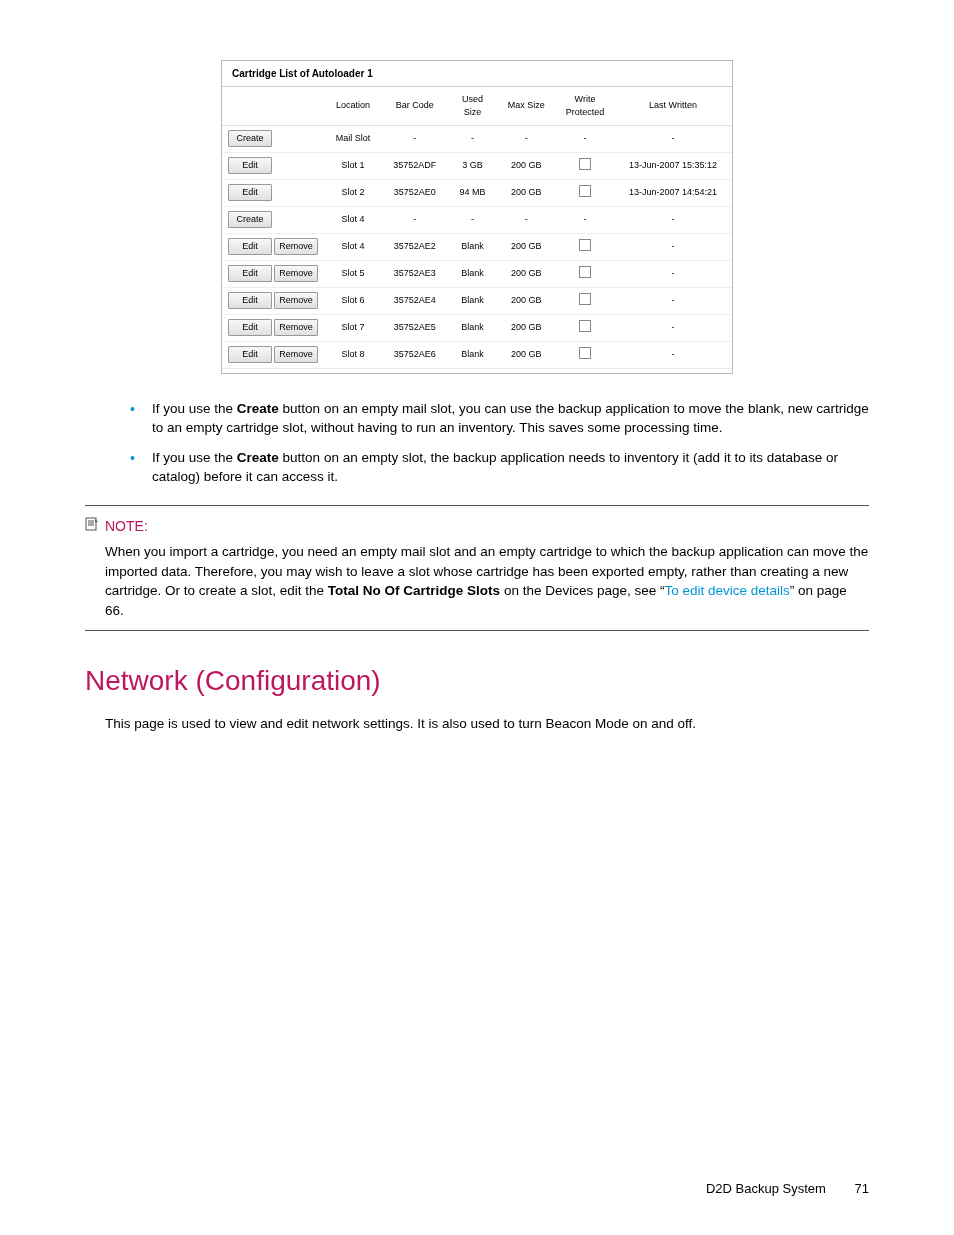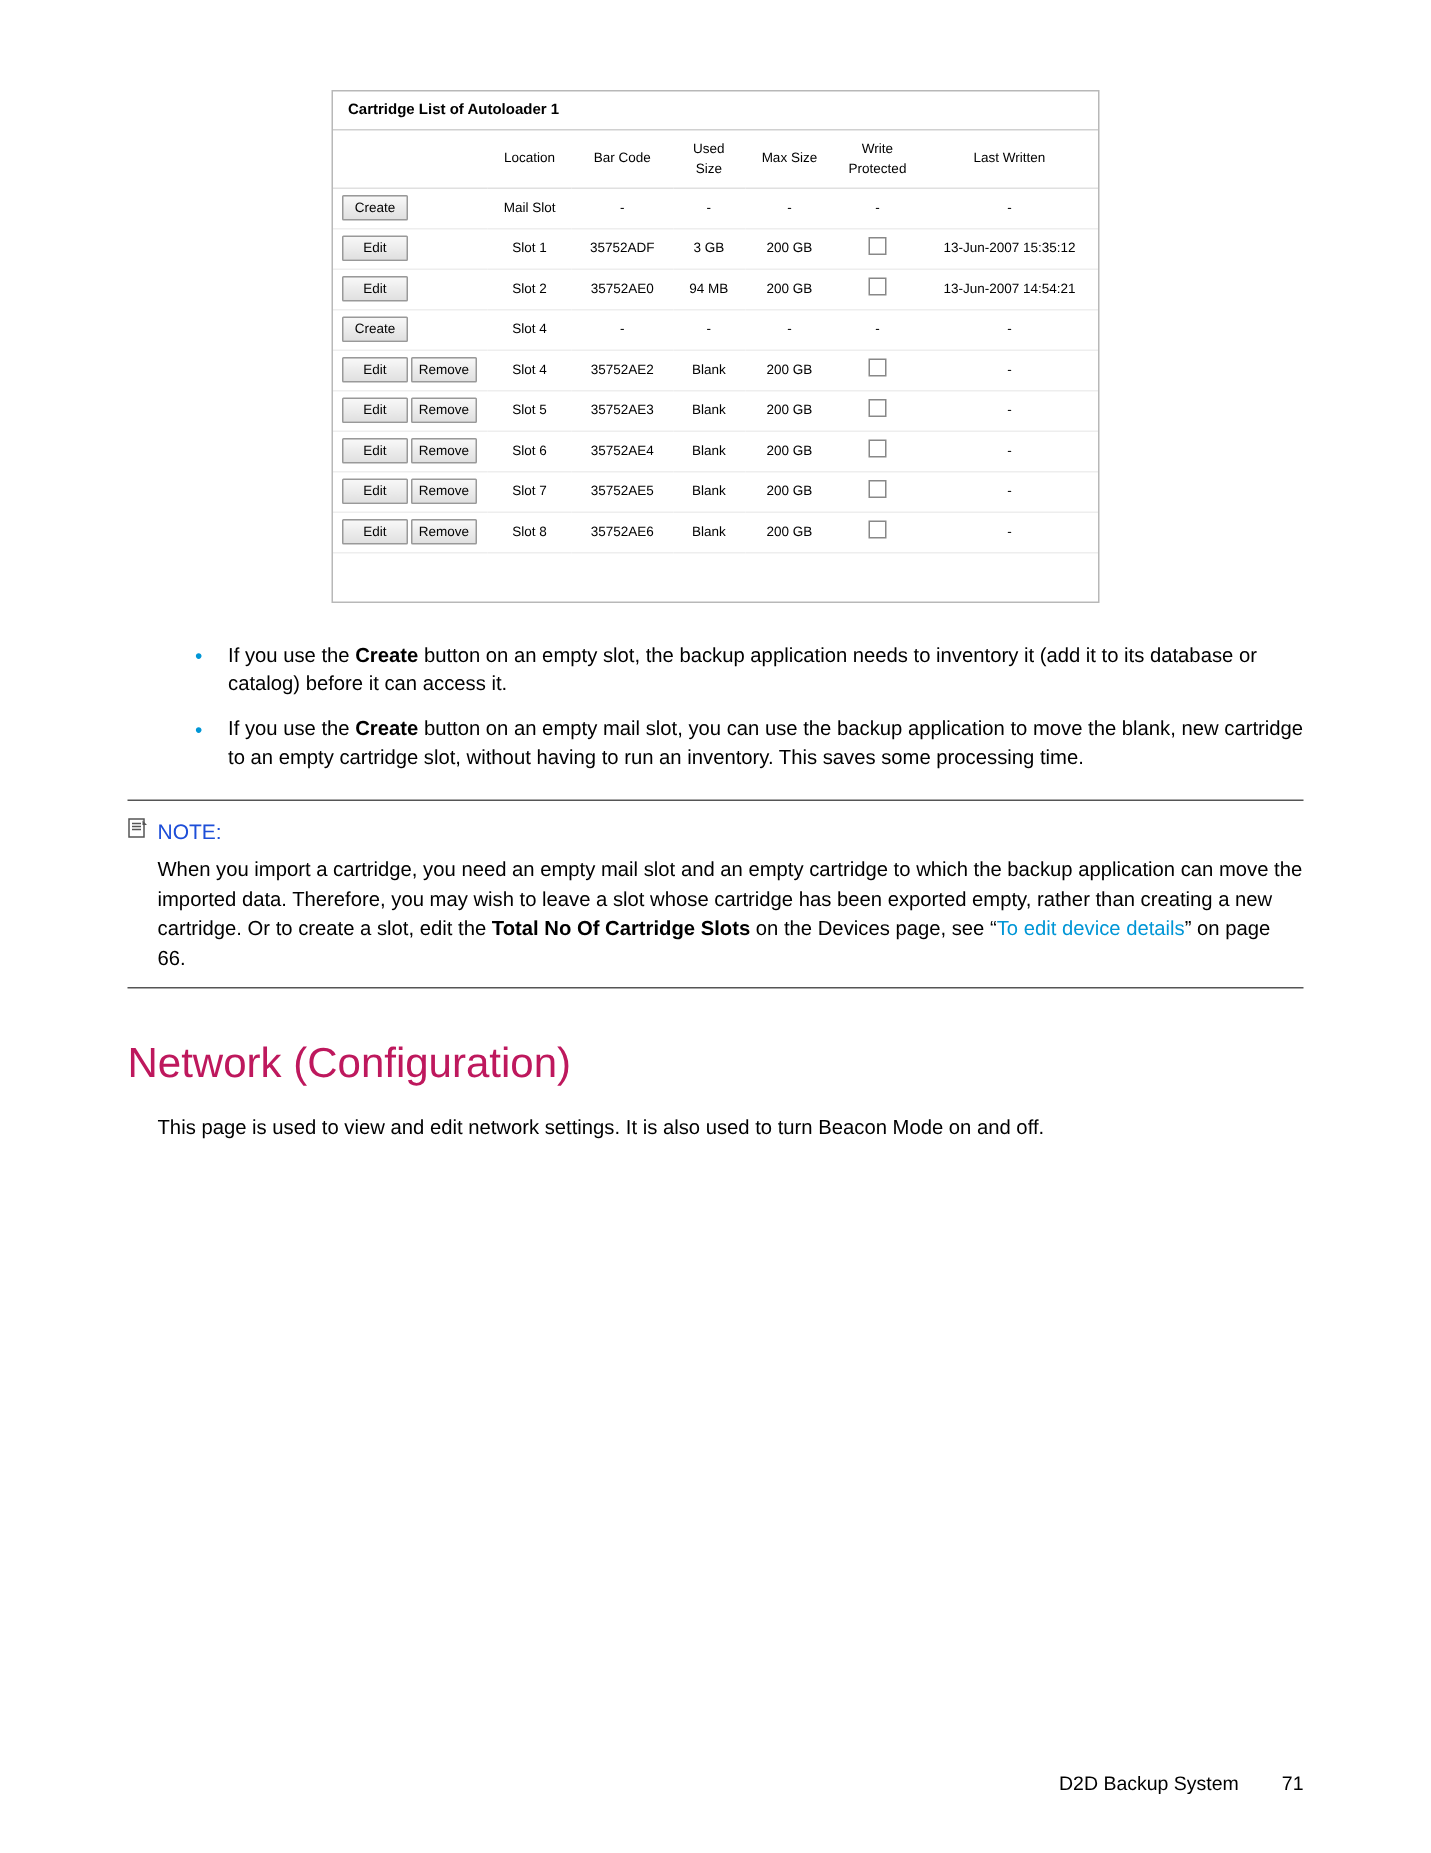--- a/index.html
+++ b/index.html
@@ -8,21 +8,21 @@
     padding: 60px 85px 40px 85px;
     font-size: 13px;
     color: #000;
     line-height: 1.45;
   }
   .panel {
     border: 1px solid #b8b8b8;
     background: #fff;
     width: 510px;
     margin: 0 auto 25px auto;
-    padding-bottom: 32px;
+    padding-bottom: 4px;
   }
   .panel-title {
     font-size: 10px;
     font-weight: bold;
     padding: 6px 10px 4px 10px;
     border-bottom: 1px solid #d0d0d0;
   }
   table.cart {
     border-collapse: collapse;
     width: 100%;
@@ -82,21 +82,21 @@
     color: #0096d6;
     font-size: 14px;
   }
   .note-block {
     margin: 10px 0 30px 0;
     border-top: 1px solid #555;
     border-bottom: 1px solid #555;
     padding: 10px 0 10px 0;
   }
   .note-label {
-    color: #1d4ed8;
+    color: #be185d;
     font-weight: normal;
     font-size: 14px;
     margin-bottom: 6px;
     display: flex;
     align-items: center;
   }
   .note-icon {
     margin-right: 6px;
   }
   .note-text {
@@ -226,24 +226,24 @@
           <td>200 GB</td>
           <td><span class="chk"></span></td>
           <td>-</td>
         </tr>
       </tbody>
   </table>
 </div>
 
 <ul class="bullets">
   <li>
-    <span>If you use the </span><b>Create</b><span> button on an empty slot, the backup application needs to inventory it (add it to its database or catalog) before it can access it.</span>
+    <span>If you use the </span><b>Create</b><span> button on an empty mail slot, you can use the backup application to move the blank, new cartridge to an empty cartridge slot, without having to run an inventory. This saves some processing time.</span>
   </li>
   <li>
-    <span>If you use the </span><b>Create</b><span> button on an empty mail slot, you can use the backup application to move the blank, new cartridge to an empty cartridge slot, without having to run an inventory. This saves some processing time.</span>
+    <span>If you use the </span><b>Create</b><span> button on an empty slot, the backup application needs to inventory it (add it to its database or catalog) before it can access it.</span>
   </li>
 </ul>
 
 <div class="note-block">
   <div class="note-label">
     <span class="note-icon">
       <svg width="14" height="14" viewBox="0 0 14 14">
           <rect x="1" y="1" width="10" height="12" fill="none" stroke="#555"></rect>
           <path d="M3 4h6M3 6h6M3 8h6" stroke="#555"></path>
           <path d="M10 2l3 3-3 0z" fill="#555"></path>

